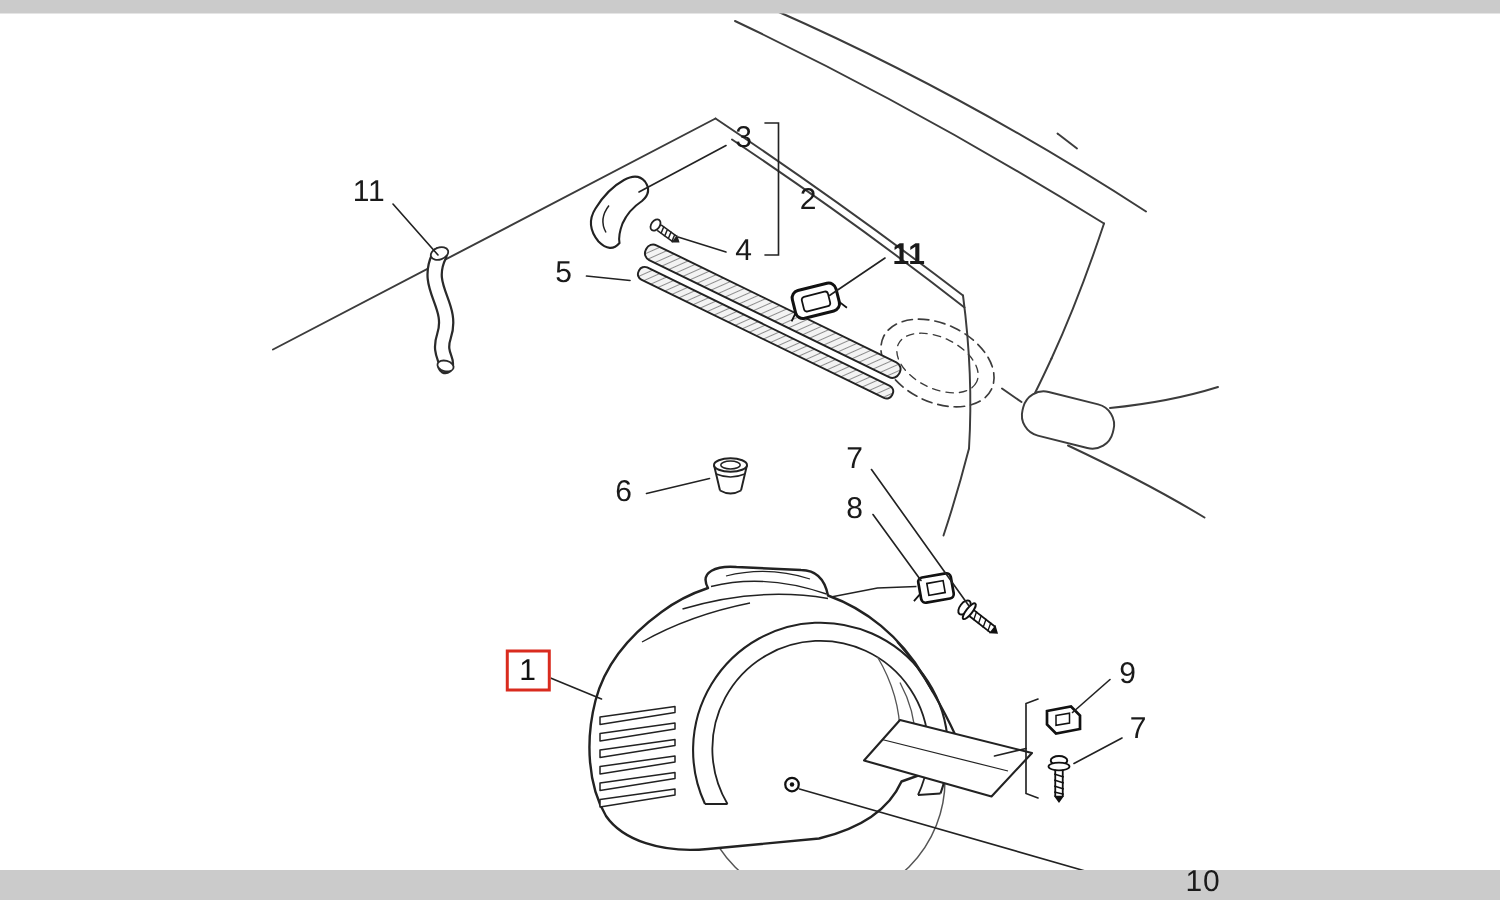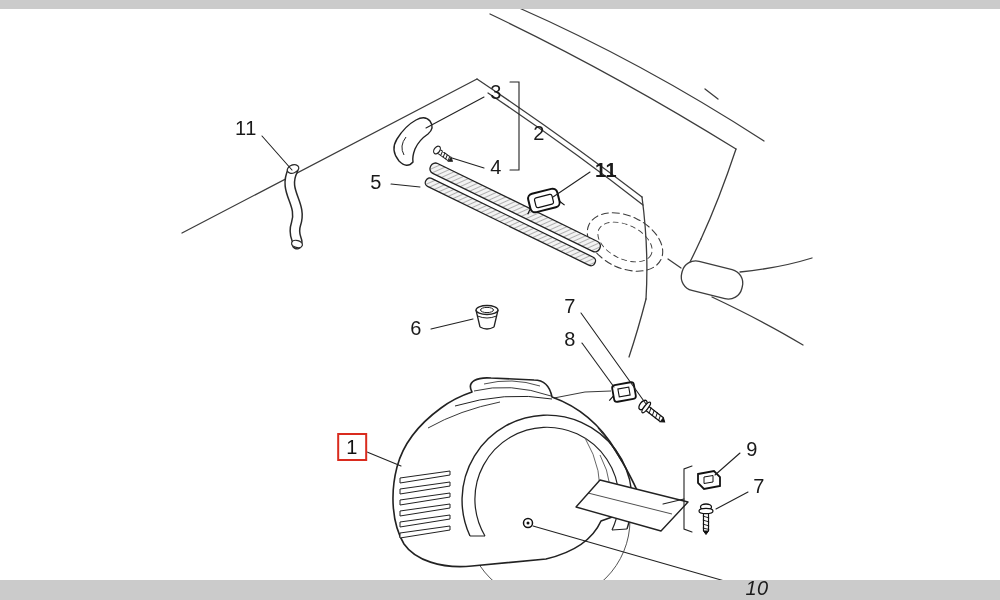--- a/index.html
+++ b/index.html
@@ -180,14 +180,14 @@
   <div class="callout" style="left: 539px; top: 133px;">2</div>
   <div class="callout" style="left: 496px; top: 167px;">4</div>
   <div class="callout" style="left: 376px; top: 182px;">5</div>
   <div class="callout" style="left: 606px; top: 170px; font-weight: bold;">11</div>
   <div class="callout" style="left: 416px; top: 328px;">6</div>
   <div class="callout" style="left: 570px; top: 306px;">7</div>
   <div class="callout" style="left: 570px; top: 339px;">8</div>
   <div class="callout selected" style="left: 352px; top: 447px; border-color: rgb(217, 43, 30);">1</div>
   <div class="callout" style="left: 752px; top: 449px;">9</div>
   <div class="callout" style="left: 759px; top: 486px;">7</div>
-  <div class="callout" style="left: 757px; top: 588px; font-style: italic;">10</div>
+  <div class="callout" style="left: 802px; top: 588px;">10</div>
 </div>
 
 </body></html>

